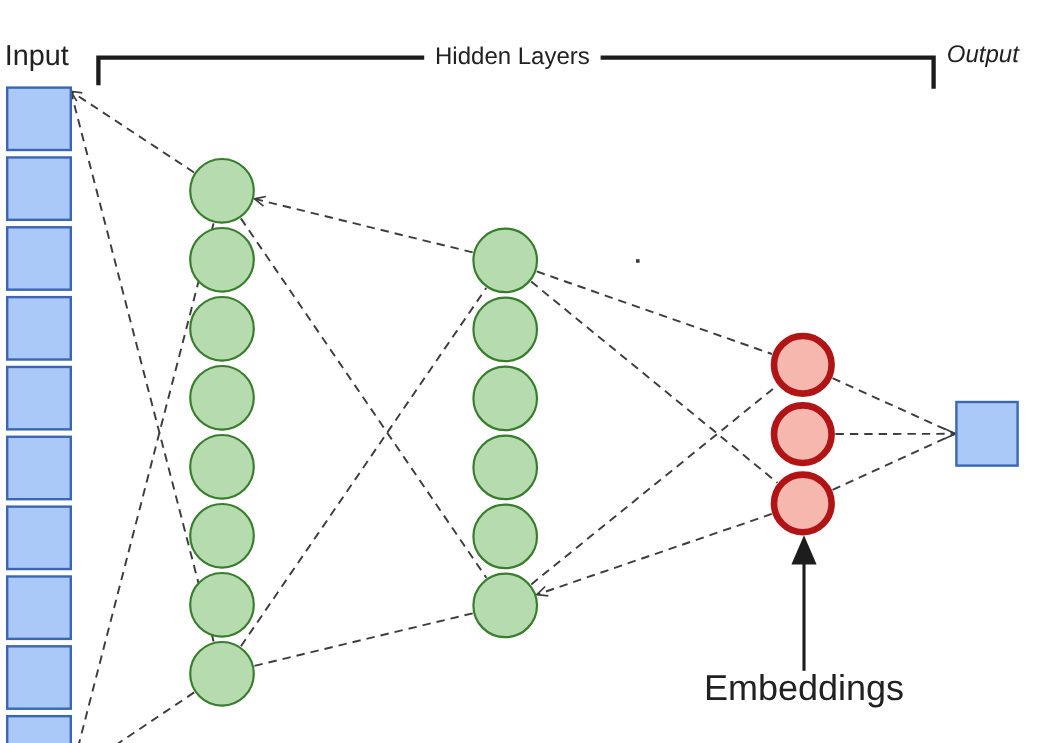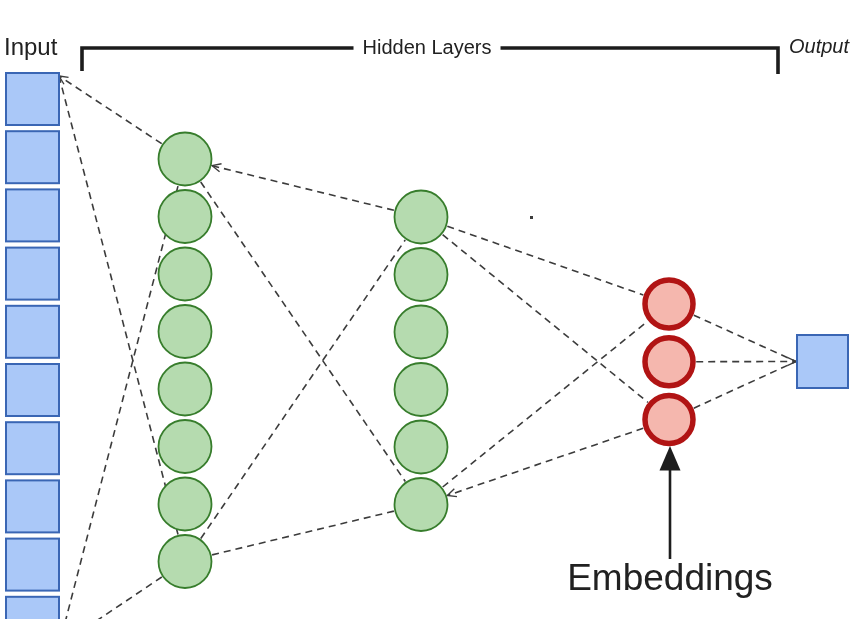--- a/index.html
+++ b/index.html
@@ -4,21 +4,21 @@
 <style>
   html,body{margin:0;padding:0;background:#fff;}
   .canvas{position:relative;width:865px;height:619px;background:#fff;overflow:hidden;
           font-family:"Liberation Sans",sans-serif;margin-top:32px;}
   svg.net{position:absolute;left:0;top:0;z-index:0;}
   .lbl{position:absolute;z-index:2;color:var(--text,#212121);white-space:nowrap;}
   .lbl-input{left:4px;top:1px;font-size:24px;}
   .lbl-hidden{left:427px;top:1px;transform:translateX(-50%);font-size:20px;
               background:#fff;padding:0 9px;line-height:29px;}
   .lbl-output{left:789px;top:3px;font-size:20px;font-style:italic;}
-  .lbl-embeddings{left:670px;top:525px;transform:translateX(-50%);font-size:37px;}
+  .lbl-embeddings{left:670px;top:525px;transform:translateX(-50%);font-size:30px;}
   .conn{fill:none;}
 </style>
 </head>
 <body>
 
 <div class="canvas" style="--text: #212121; background: rgb(255, 255, 255);">
 
   <svg class="net" id="net" width="865" height="619" viewBox="0 0 865 619" xmlns="http://www.w3.org/2000/svg">
     <defs>
       <marker id="arrowhead" viewBox="0 0 12 12" refX="11" refY="6" markerWidth="11" markerHeight="11" markerUnits="userSpaceOnUse" orient="auto">

